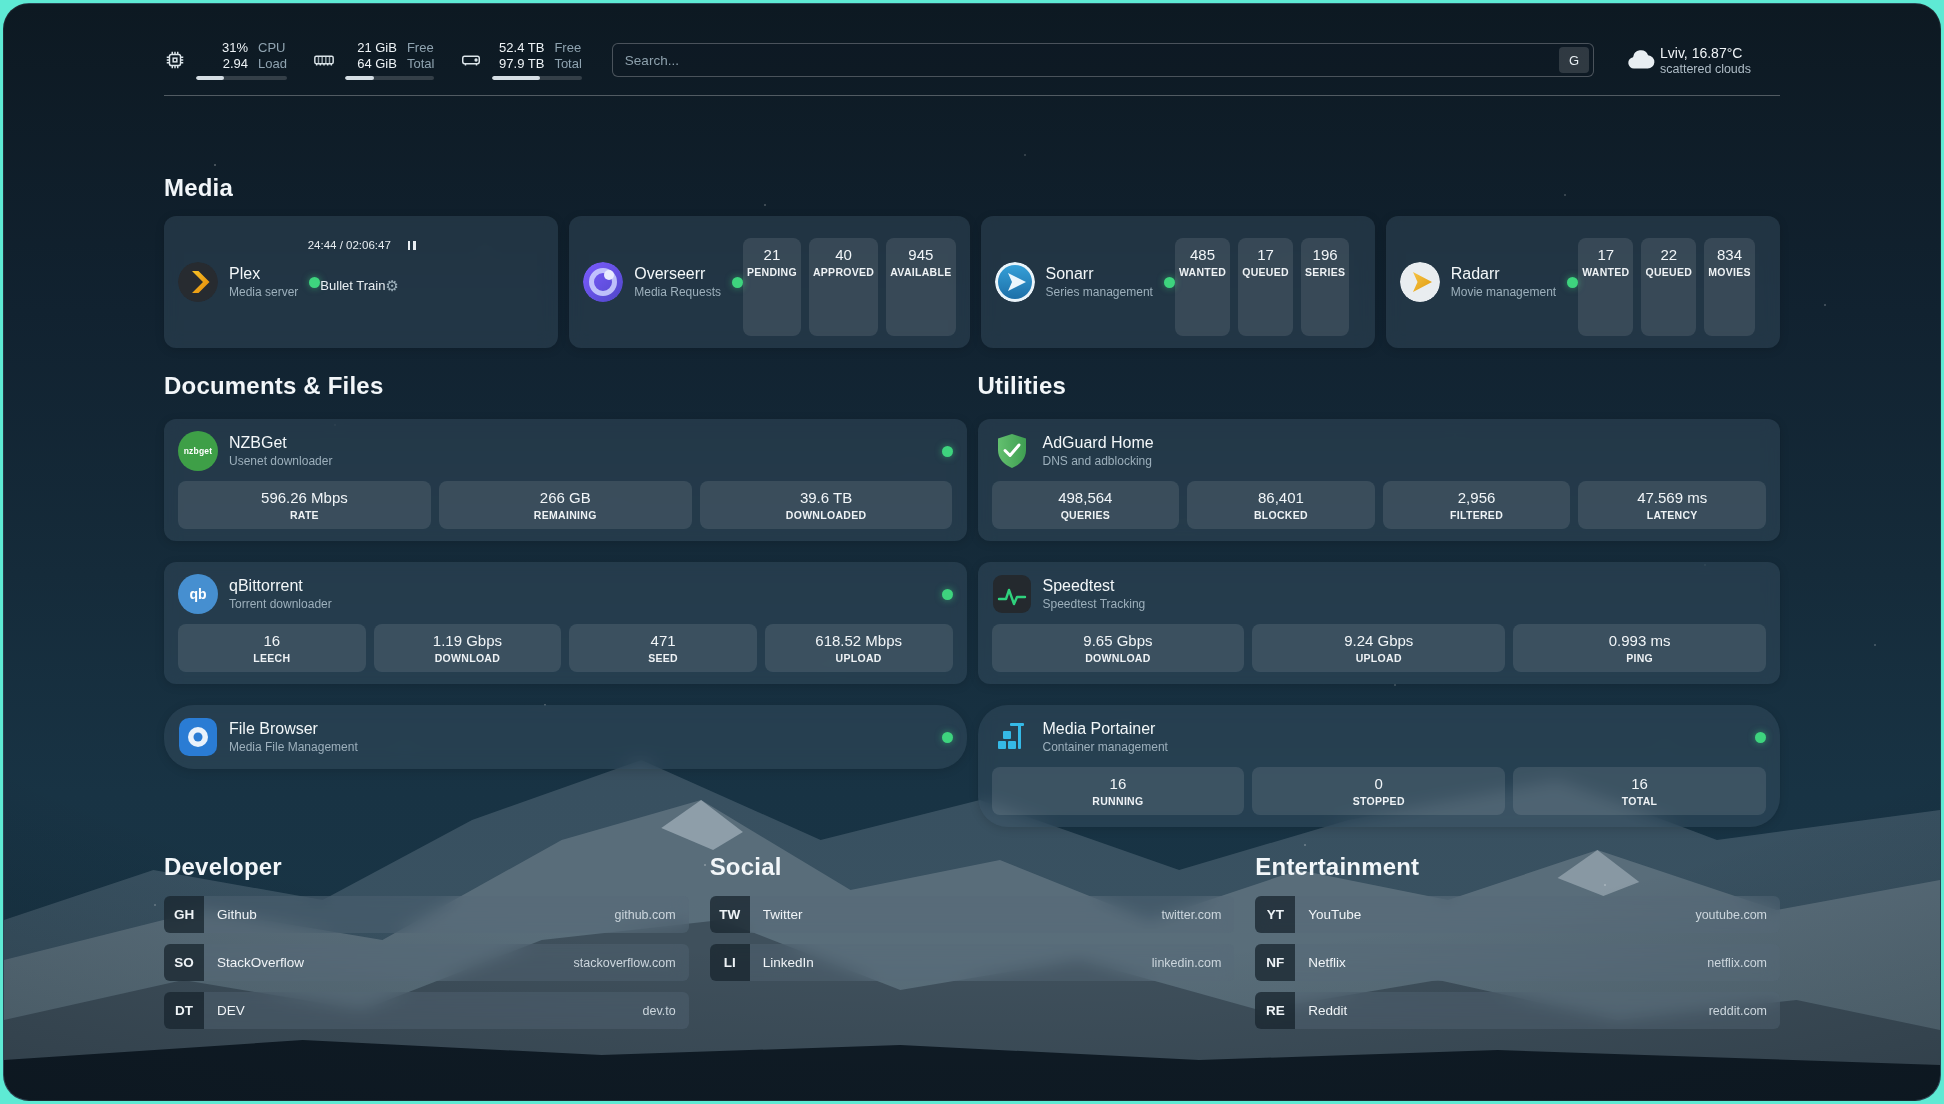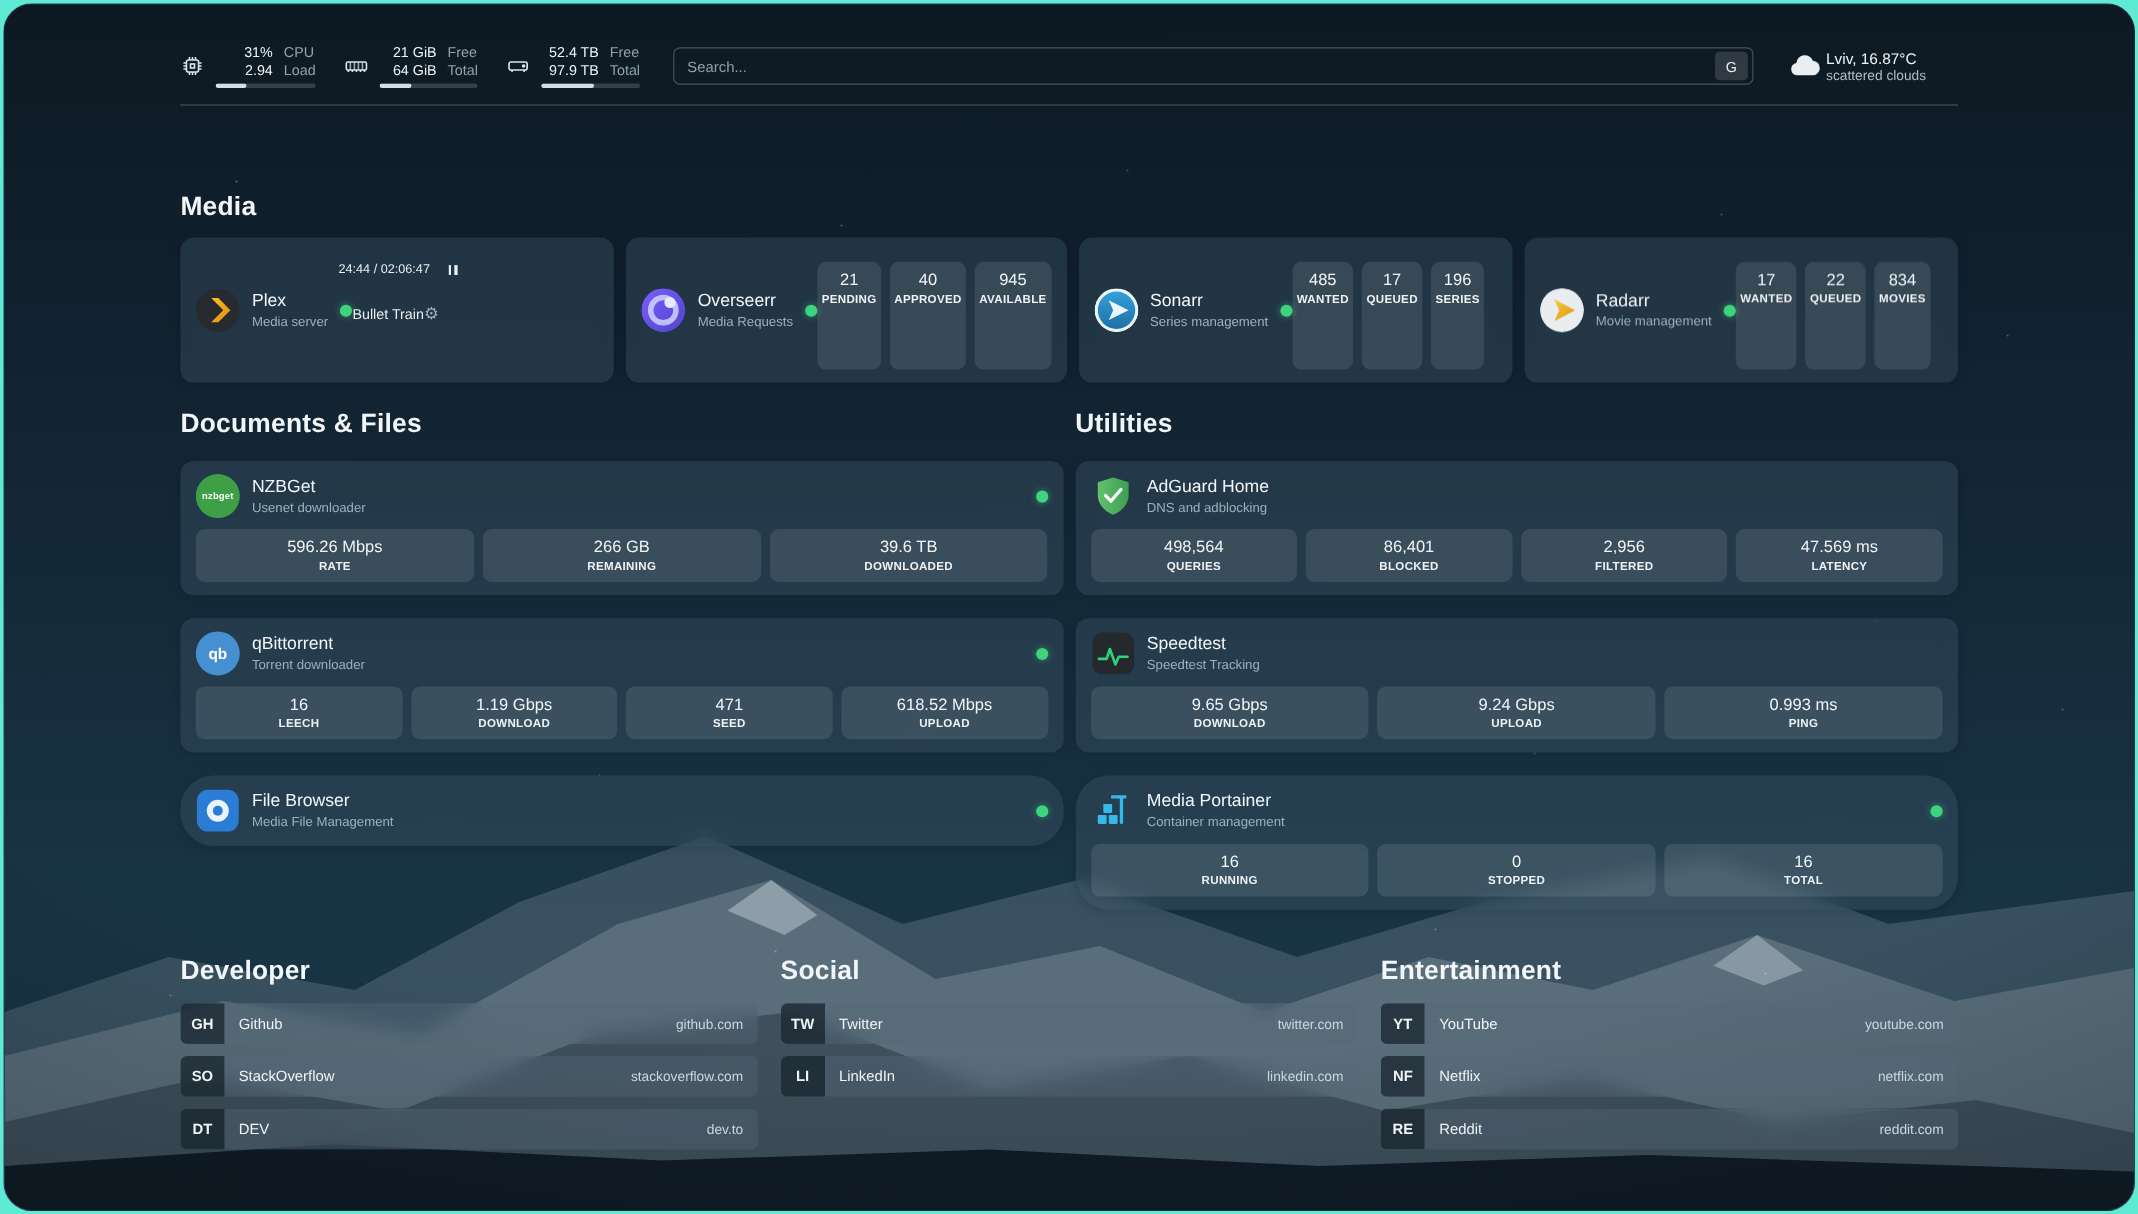--- a/index.html
+++ b/index.html
@@ -97,21 +97,21 @@
   .pausebtn { position:absolute; left:5px; top:0; bottom:0; display:flex; gap:3px;
     align-items:center; padding:0 4px; cursor:pointer; }
   .pausebtn i { display:block; width:2.5px; height:9px; background:#e8eef2; }
   .plex-time { position:absolute; right:8px; top:50%; transform:translateY(-50%);
     font-size:11.5px; color:#e8eef2; white-space:nowrap; }
 
   
   .two-col { display:grid; grid-template-columns:1fr 1fr; column-gap:11px; }
   .two-col .section-title { margin:24px 0 19px; }
   .two-col .card { margin-bottom:21px; }
-  .two-col .card:last-child { margin-bottom:16px;border-radius:30px; }
+  .two-col .card:last-child { margin-bottom:0;border-radius:30px; }
 
   
   .icon-circle { width:40px; height:40px; border-radius:50%; display:flex;
     align-items:center; justify-content:center; }
   .nzb-circle { background:#3e9f47; }
   .nzb-circle i { font-style:normal; font-size:8.5px; font-weight:700; color:#fff; letter-spacing:.2px; }
   .qb-circle { background:#468fd0; }
   .qb-circle i { font-style:normal; font-size:14px; font-weight:700; color:#fff; }
 
   

